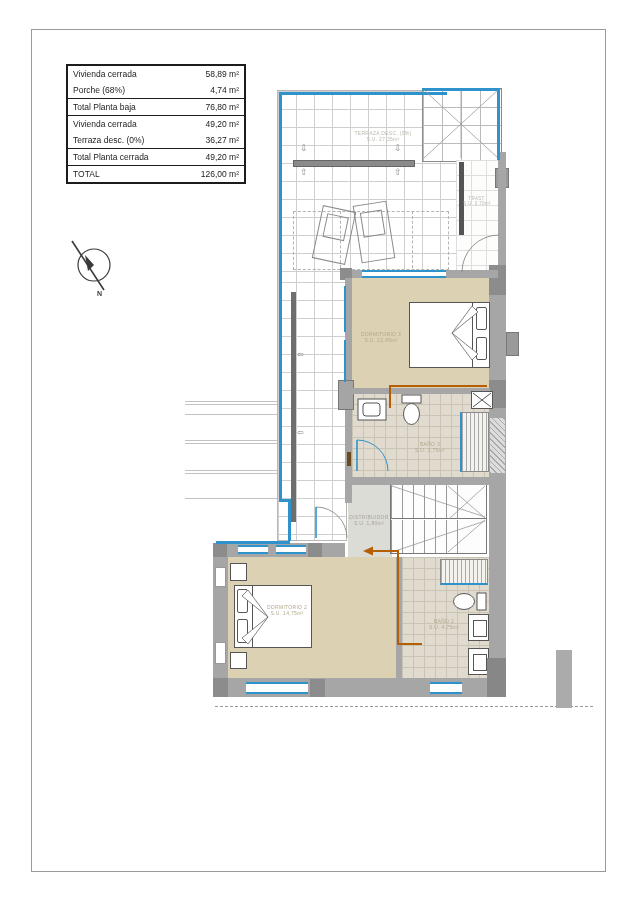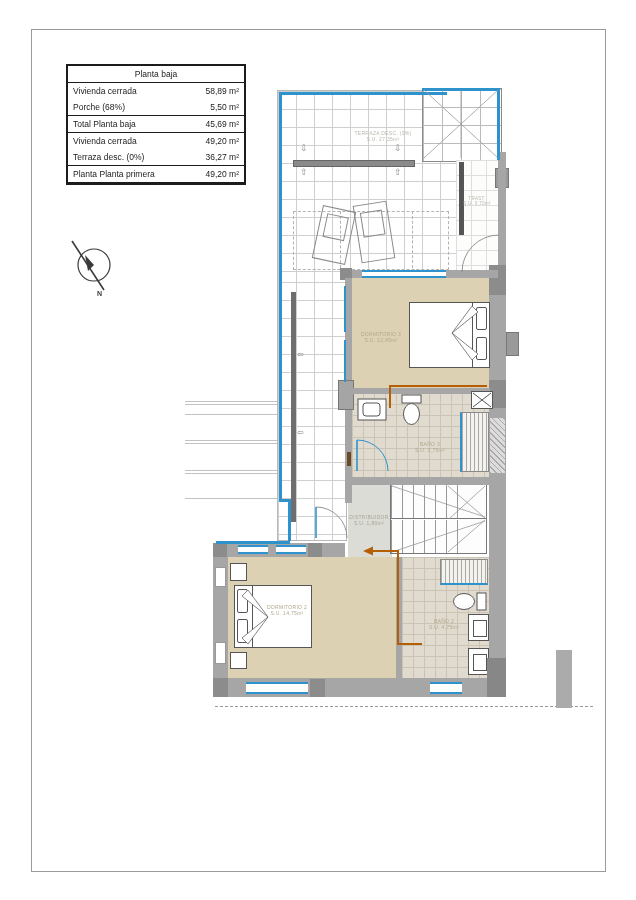--- a/index.html
+++ b/index.html
@@ -239,38 +239,41 @@
 <div class="abs rlabel" style="left:256px;top:604px;width:62px">
   <div>DORMITORIO 2</div>
   <div>S.U. 14,75m²</div>
 </div>
 <div class="abs rlabel" style="left:418px;top:618px;width:52px">
   <div>BAÑO 2</div>
   <div>S.U. 4,75m²</div>
 </div>
 
 <div class="abs tbl">
-  <div class="trow section">Planta baja</div>
   <div class="trow">
     <span>Vivienda cerrada</span>
     <span class="val">58,89 m²</span>
   </div>
   <div class="trow">
     <span>Porche (68%)</span>
-    <span class="val">5,50 m²</span>
+    <span class="val">4,74 m²</span>
   </div>
   <div class="trow total">
     <span>Total Planta baja</span>
-    <span class="val">45,69 m²</span>
+    <span class="val">76,80 m²</span>
   </div>
   <div class="trow">
     <span>Vivienda cerrada</span>
     <span class="val">49,20 m²</span>
   </div>
   <div class="trow">
     <span>Terraza desc. (0%)</span>
     <span class="val">36,27 m²</span>
   </div>
   <div class="trow total">
-    <span>Planta Planta primera</span>
+    <span>Total Planta cerrada</span>
     <span class="val">49,20 m²</span>
   </div>
+  <div class="trow">
+    <span>TOTAL</span>
+    <span class="val">126,00 m²</span>
+  </div>
 </div>
 
 </body></html>

